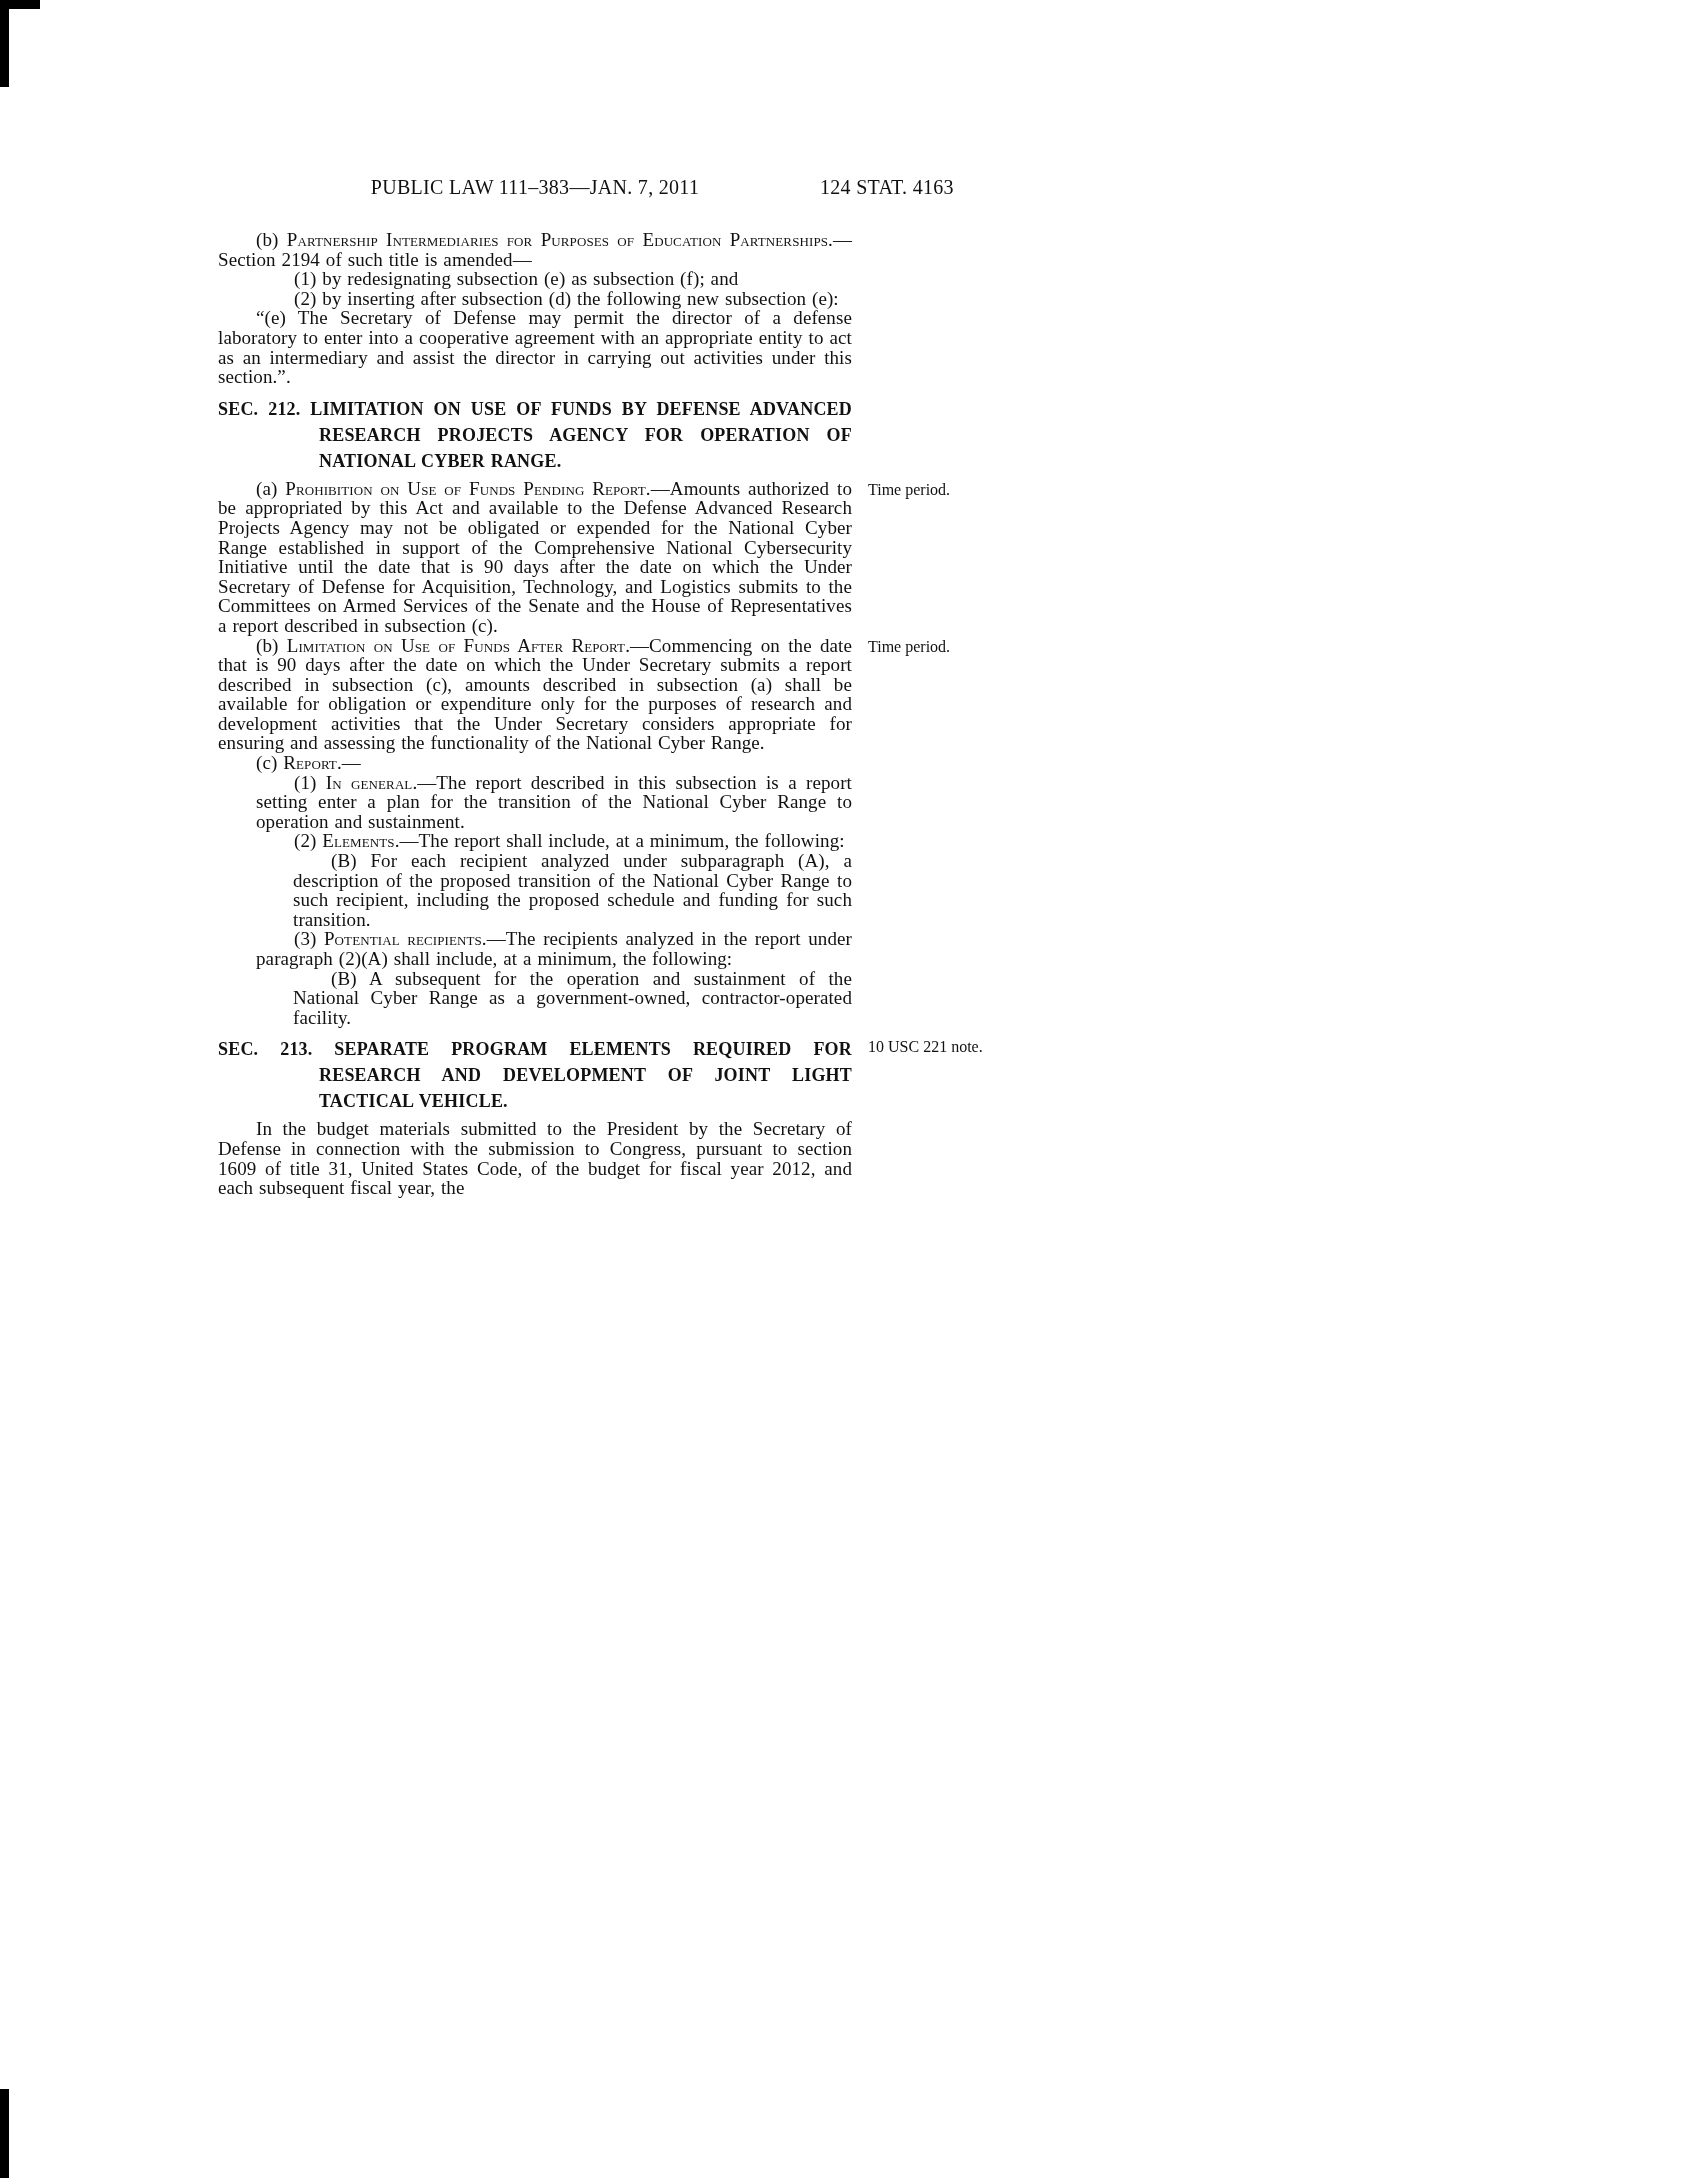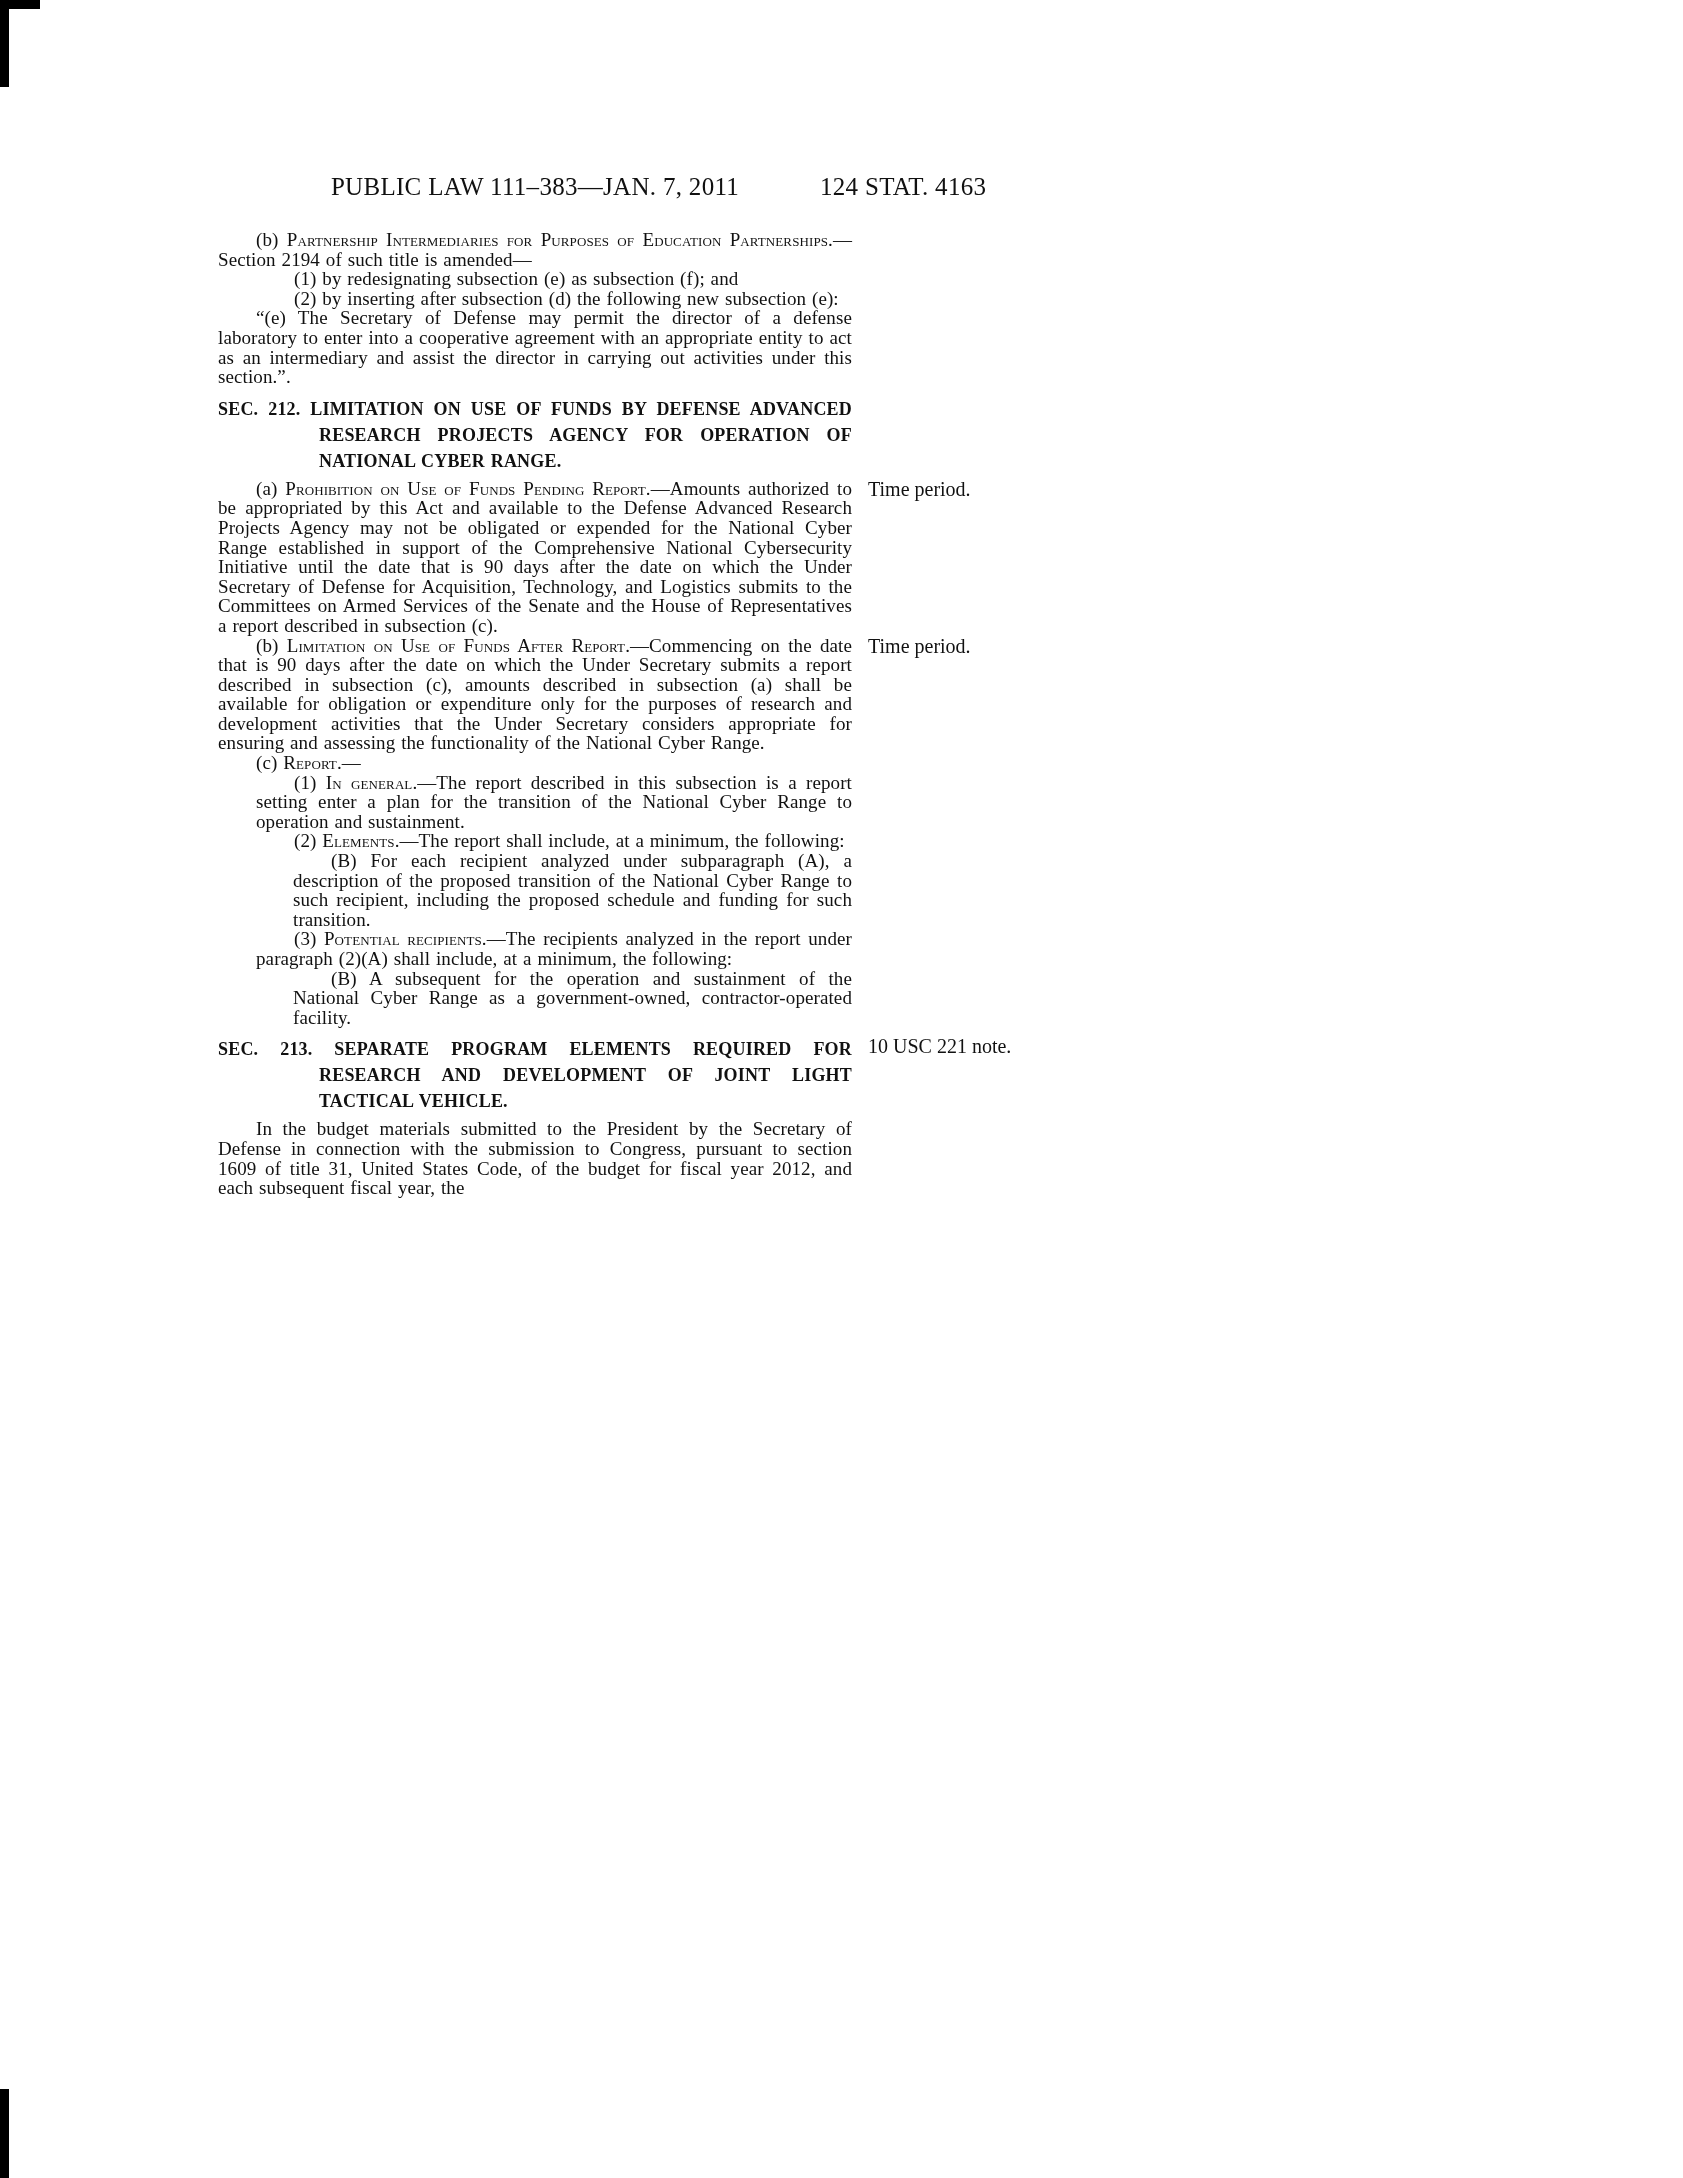--- a/index.html
+++ b/index.html
@@ -25,21 +25,21 @@
   .content {
     position: absolute;
     left: 218px;
     top: 174px;
     width: 634px;
   }
   .running-head {
     position: relative;
     height: 26px;
     line-height: 26px;
-    font-size: 25px;
+    font-size: 20px;
     margin-bottom: 30px;
     white-space: nowrap;
   }
   .law-title {
     display: block;
     text-align: center;
     letter-spacing: 0.3px;
   }
   .stat-number {
     position: absolute;
@@ -70,21 +70,21 @@
     letter-spacing: 0.2px;
   }
   .sc {
     font-variant: small-caps;
   }
   .margin-note {
     position: absolute;
     left: calc(100% + 16px);
     top: 1px;
     width: 198px;
-    font-size: 20px;
+    font-size: 16px;
     line-height: 19px;
     white-space: nowrap;
     text-align: left;
     text-indent: 0;
     font-weight: normal;
     font-variant: normal;
     letter-spacing: 0;
     word-spacing: normal;
   }
 </style>

